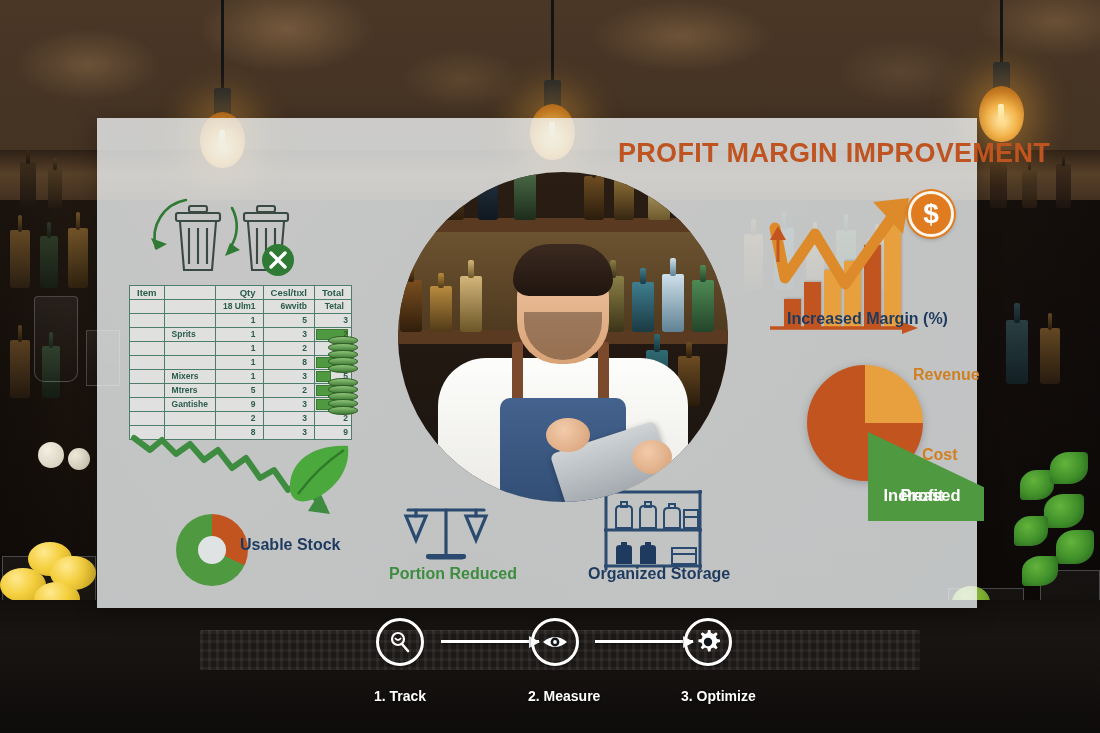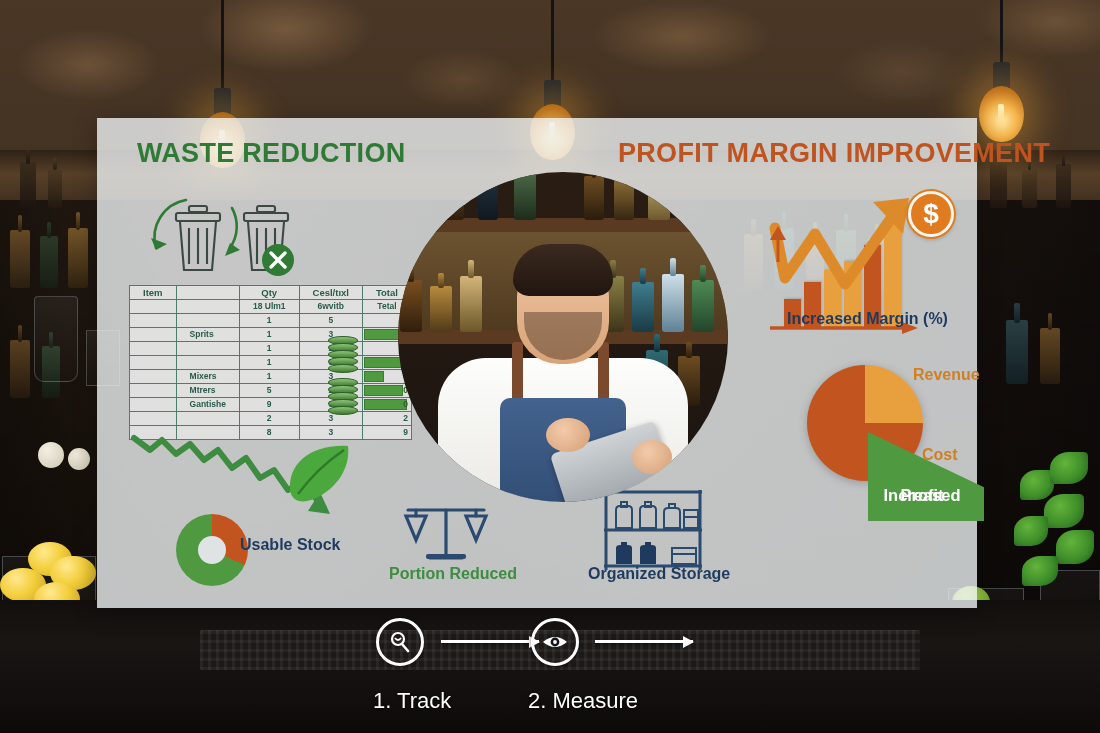--- a/index.html
+++ b/index.html
@@ -111,27 +111,27 @@
 
   
   .trash-wrap { position:absolute; }
   
   .inv-table {
     position:absolute; left:129px; top:285px; width:222px;
     border-collapse:collapse; font-size:8.5px; color:#2a5b4c;
     background:rgba(252,252,250,.50);
   }
   .inv-table td, .inv-table th {
-    border:1px solid #4d7d6d; padding:1px 13px; height:12px; line-height:11px;
+    border:1px solid #4d7d6d; padding:1px 7px; height:12px; line-height:11px;
     font-weight:bold; white-space:nowrap;margin-left:16px;
   }
   .inv-table th { font-size:9.5px; }
   .inv-table .c-item { width:36%; text-align:left; }
   .inv-table .c-blank { width:10%; }
-  .inv-table .c-num { text-align:center; }
+  .inv-table .c-num { text-align:right; }
   .inv-table .barcell { position:relative; text-align:right; padding-right:3px; }
   .inv-bar {
     position:absolute; left:1px; top:1px; bottom:1px;
     background:#4f9a41; border:1px solid #3d7a32;
   }
   .coins { position:absolute; }
   .coin {
     position:absolute; width:30px; height:9px; border-radius:50%;
     background:linear-gradient(#8fc47a,#3f7a33); border:1px solid #2f6027;
   }
@@ -266,21 +266,21 @@
 
   
   .steps { position:absolute; left:355px; top:618px; width:400px; height:92px; }
   .step { position:absolute; top:0; width:54px; text-align:center; }
   .step-circle {
     width:48px; height:48px; margin:0 auto; border-radius:50%;
     border:3px solid #ffffff; display:flex; align-items:center; justify-content:center;
     box-shadow:0 1px 5px rgba(0,0,0,.45);
   }
   .step-label {
-    margin-top:22px; color:#fff; font-size:22px; font-weight:normal; white-space:nowrap;
+    margin-top:22px; color:#fff; font-size:14px; font-weight:bold; white-space:nowrap;
     text-shadow:0 1px 3px rgba(0,0,0,.75);
   }
   .step-arrow {
     position:absolute; top:22px; height:3px; background:#fff;
     box-shadow:0 1px 3px rgba(0,0,0,.5);
   }
   .step-arrow:after{
     content:""; position:absolute; right:-1px; top:-4px;
     border-left:11px solid #fff; border-top:6px solid transparent; border-bottom:6px solid transparent;
   }
@@ -363,21 +363,20 @@
     <div class="lamp-cord" style="left:1000px;height:64px;"></div>
     <div class="lamp-socket" style="left:993px;top:62px;"></div>
     <div class="lamp-bulb" style="left:979px;top:86px;">
       <div class="lamp-fil" style="left:19px;top:18px;"></div>
     </div>
   </div>
 
   <div class="panel"></div>
 
 
-  <div class="h-waste">WASTE REDUCTION</div>
   <div class="h-profit">PROFIT MARGIN IMPROVEMENT</div>
 
   <div class="trash-wrap" style="left:134px;top:186px;">
     <svg width="180" height="96" viewBox="0 0 180 96">
       <g fill="none" stroke="#2f7a34" stroke-width="2.6" stroke-linecap="round">
         <path d="M22 62 A38 38 0 0 1 52 14"></path>
         <path d="M98 22 A38 38 0 0 1 96 62"></path>
         <path d="M17 52 l5 12 l11 -6" fill="#2f7a34" stroke="none"></path>
         <path d="M91 70 l5 -13 l10 7" fill="#2f7a34" stroke="none"></path>
       </g>
@@ -641,15 +640,24 @@
       <div class="step-circle">
         <svg width="28" height="20" viewBox="0 0 28 20">
           <path d="M2 10 Q14 0 26 10 Q14 20 2 10 Z" fill="#fff"></path>
           <circle cx="14" cy="10" r="4.4" fill="#12161c"></circle>
           <circle cx="14" cy="10" r="1.9" fill="#fff"></circle>
         </svg>
       </div>
       <div class="step-label">2. Measure</div>
     </div>
     <div class="step-arrow" style="left:240px;width:98px;"></div>
+    <div class="step" style="left:326px;">
+      <div class="step-circle">
+        <svg width="26" height="26" viewBox="0 0 26 26">
+          <path fill="#fff" d="M13 1 l2.4 0 l.7 3.1 l2.3 1 l2.6-1.8 l1.7 1.7 l-1.8 2.6 l1 2.3 l3.1 .7 l0 2.4 l-3.1 .7 l-1 2.3 l1.8 2.6 l-1.7 1.7 l-2.6-1.8 l-2.3 1 l-.7 3.1 l-2.4 0 l-.7-3.1 l-2.3-1 l-2.6 1.8 l-1.7-1.7 l1.8-2.6 l-1-2.3 l-3.1-.7 l0-2.4 l3.1-.7 l1-2.3 l-1.8-2.6 l1.7-1.7 l2.6 1.8 l2.3-1 z"></path>
+          <circle cx="13" cy="13" r="4.2" fill="#12161c"></circle>
+        </svg>
+      </div>
+      <div class="step-label">3. Optimize</div>
+    </div>
   </div>
 
 </div>
 
 </body></html>

